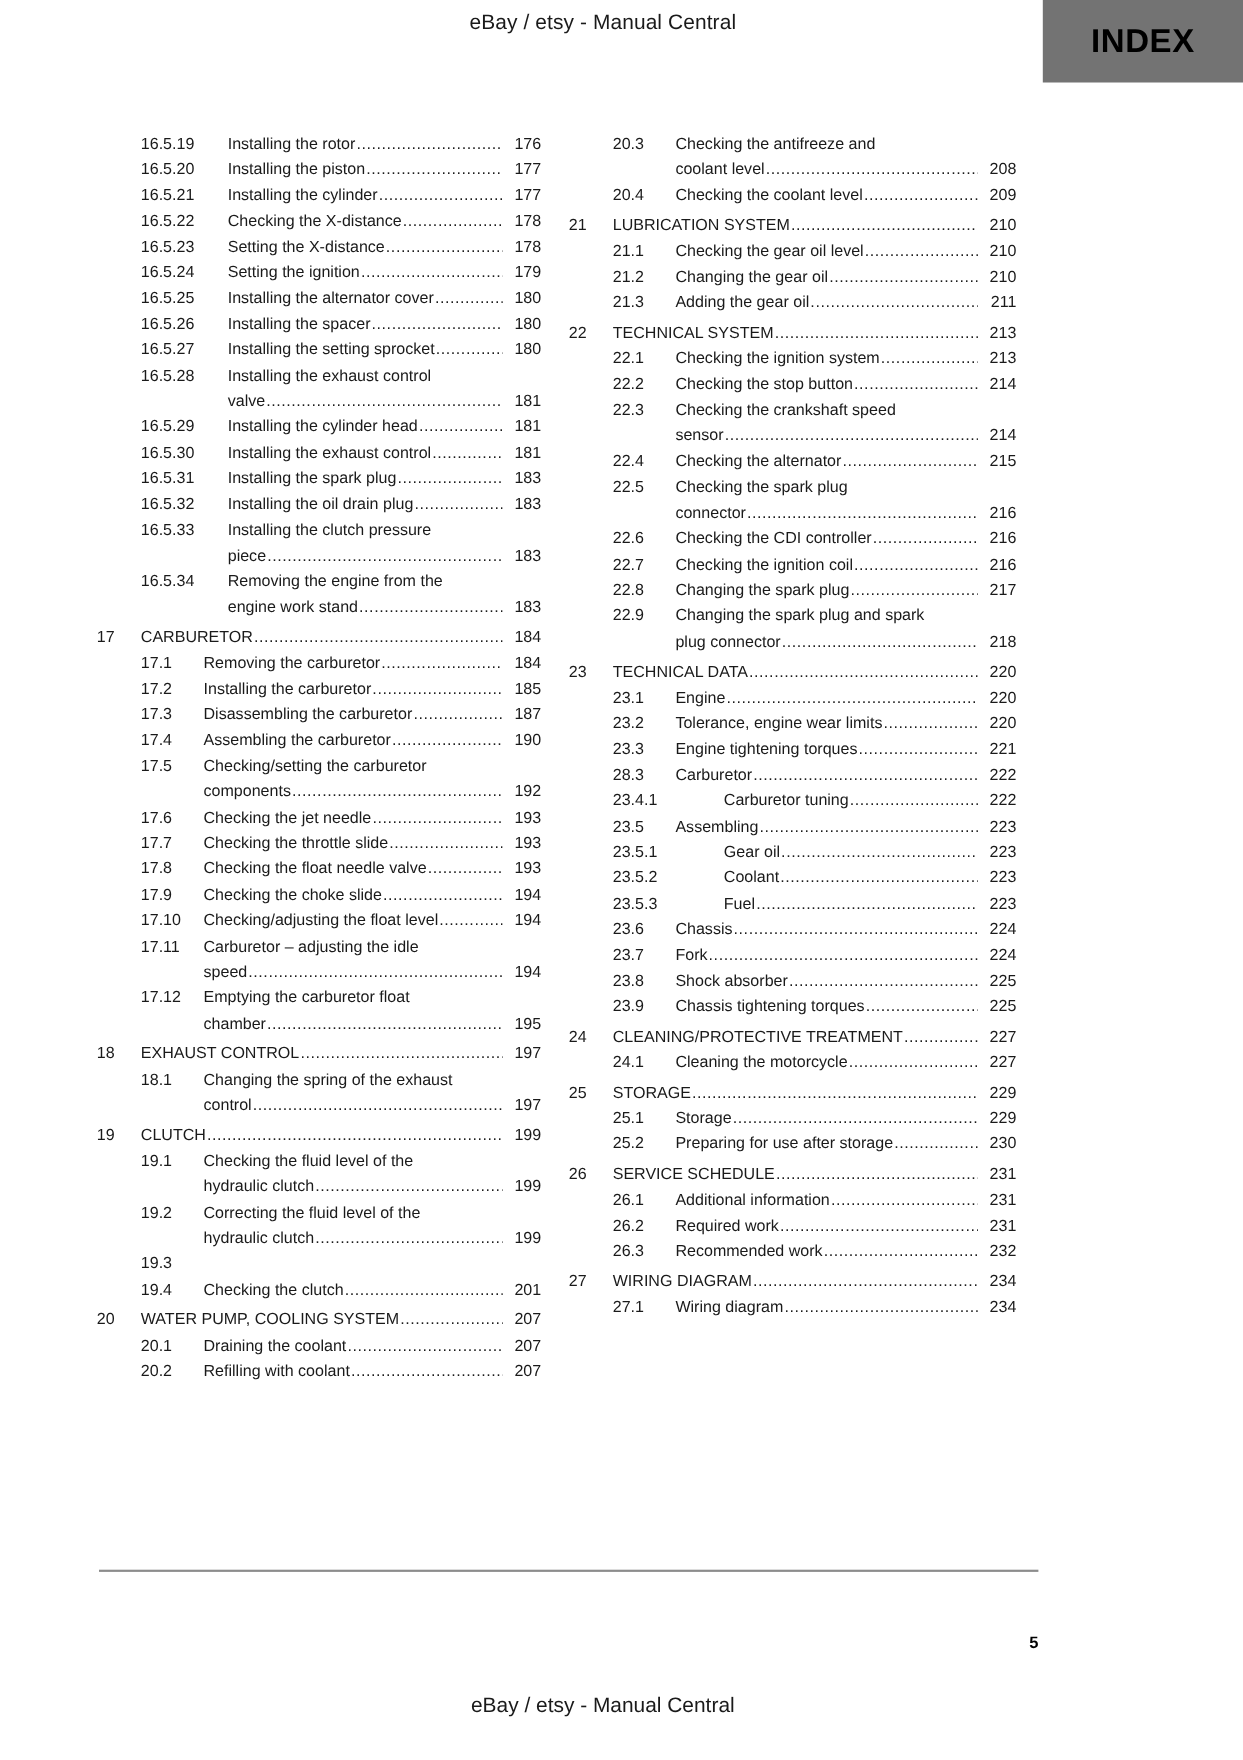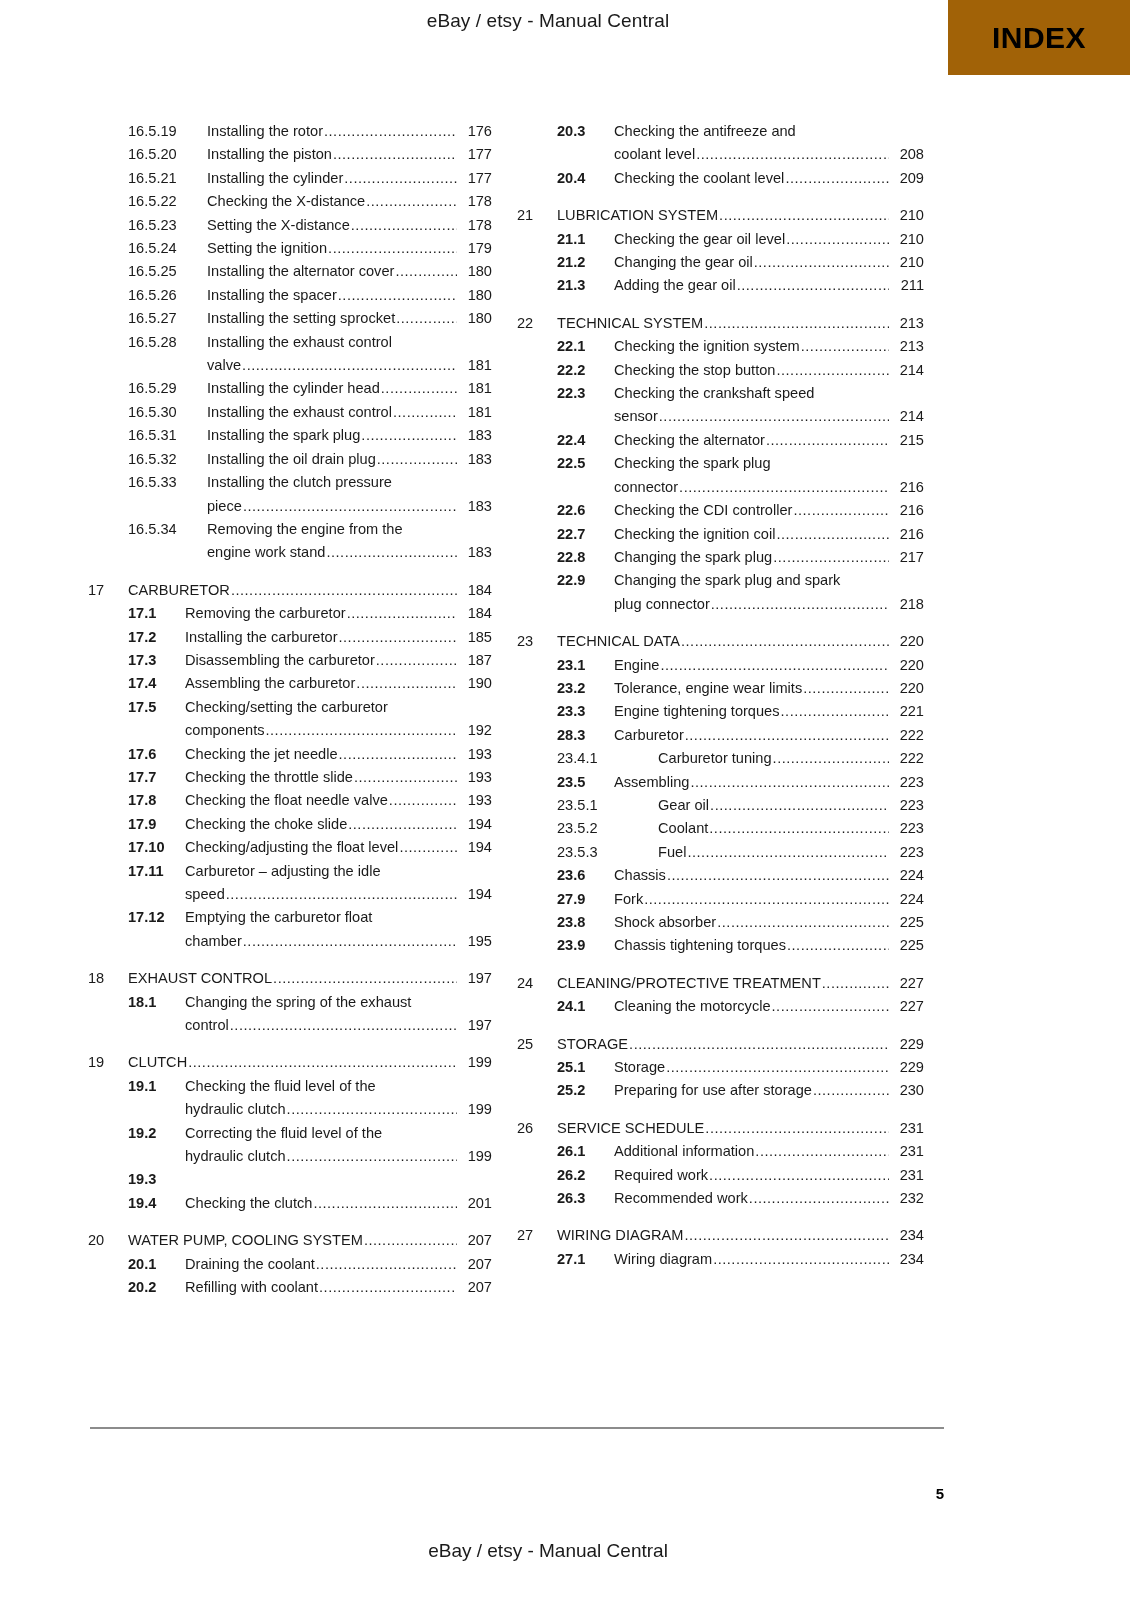--- a/index.html
+++ b/index.html
@@ -33,21 +33,21 @@
     font-size: 19px;
     color: #1a1a1a;
     letter-spacing: 0.1px;
   }
   .index-tab {
     position: absolute;
     top: 0;
     left: 948px;
     width: 182px;
     height: 75px;
-    background: #a16207;
+    background: #737373;
     display: flex;
     align-items: center;
     justify-content: center;
   }
   .index-tab-label {
     font-size: 30px;
     font-weight: bold;
     color: #000000;
     letter-spacing: 0.5px;
   }
@@ -69,30 +69,30 @@
 
   
   .entry {
     display: flex;
     align-items: flex-start;
     font-size: 14.6px;
     line-height: 23.4px;
     color: #1a1a1a;
   }
   
-  .entry.lvl1 { margin-top: 14px; align-items: center; }
+  .entry.lvl1 { margin-top: 4px; align-items: center; }
   .entry.lvl1 + .entry.lvl2,
   .entry.lvl1 + .entry.lvl3 { margin-top: 0; }
 
   .num {
     flex: 0 0 auto;
     white-space: nowrap;
   }
   .entry.lvl1 .num { width: 40px; }
-  .entry.lvl2 .num { width: 57px;  margin-left: 40px; font-weight: bold; }
+  .entry.lvl2 .num { width: 57px;  margin-left: 40px; }
   .entry.lvl3 .num { width: 79px;  margin-left: 40px; }
   .entry.lvl4 .num { width: 79px;  margin-left: 40px; }
 
   .body {
     flex: 1 1 auto;
     min-width: 0;
   }
   .entry.lvl4 .body { padding-left: 22px; }
 
   .line {
@@ -867,21 +867,21 @@
         <span class="num">23.6</span>
         <div class="body">
           <div class="line">
             <span class="title">Chassis</span>
             <span class="leader"></span>
             <span class="pg">224</span>
           </div>
         </div>
       </div>
       <div class="entry lvl2">
-        <span class="num">27.9</span>
+        <span class="num">23.7</span>
         <div class="body">
           <div class="line">
             <span class="title">Fork</span>
             <span class="leader"></span>
             <span class="pg">224</span>
           </div>
         </div>
       </div>
       <div class="entry lvl2">
         <span class="num">23.8</span>

